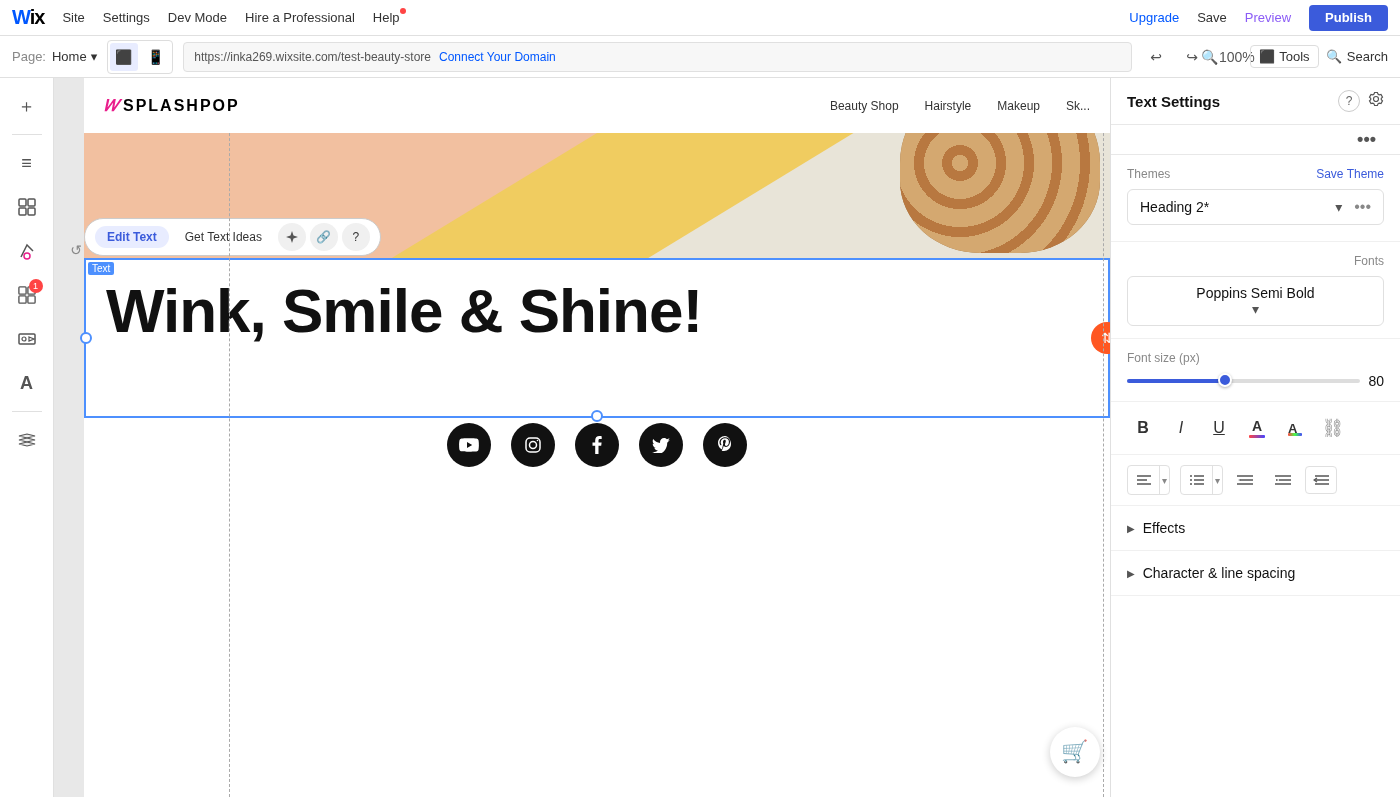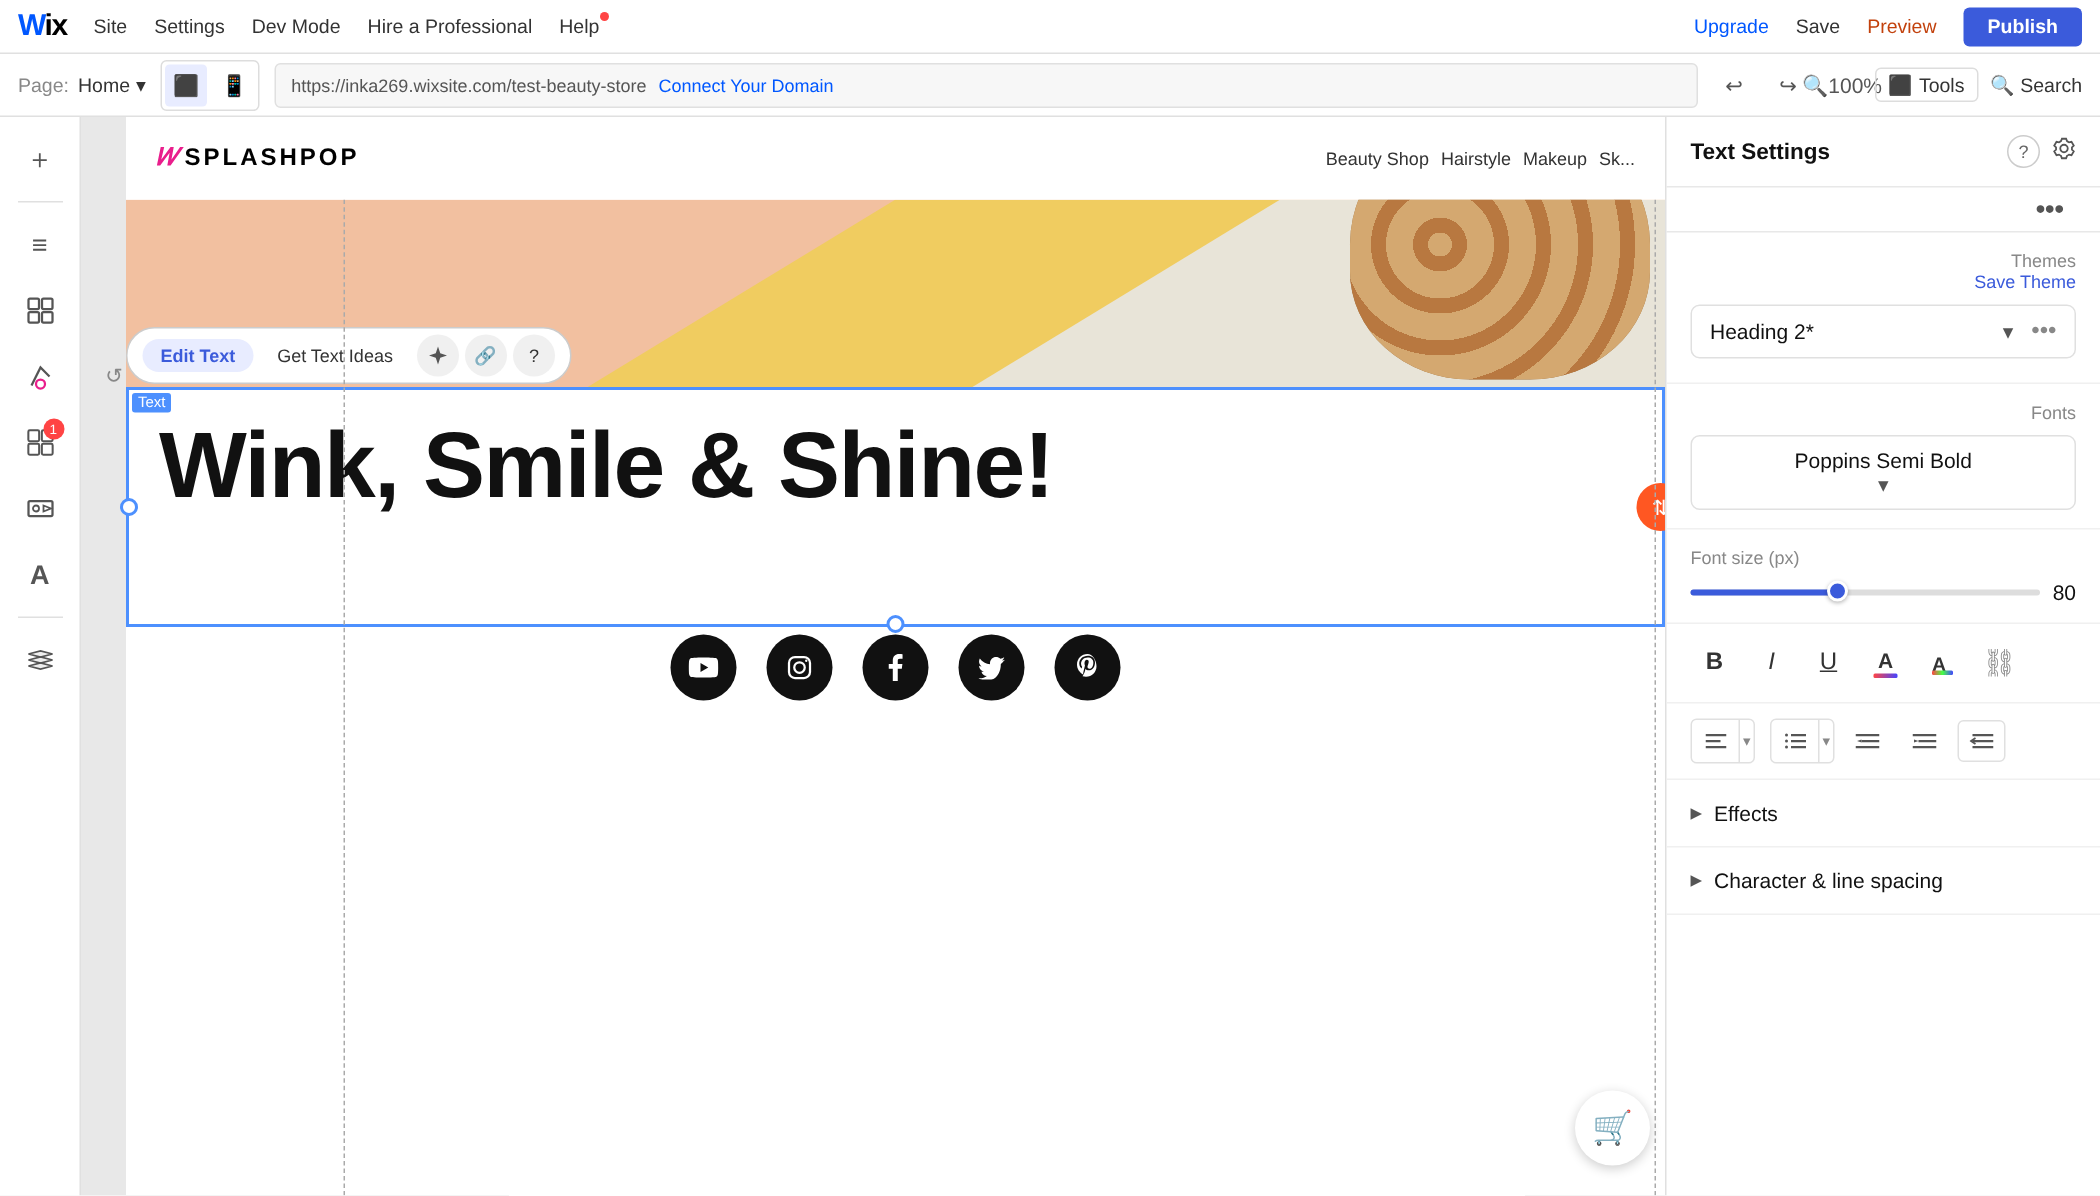--- a/index.html
+++ b/index.html
@@ -12,21 +12,21 @@
       border-bottom: 1px solid #e0e0e0; z-index: 100; gap: 18px;
     }
     .wix-logo { font-weight: 900; font-size: 20px; color: #000; letter-spacing: -1px; }
     .wix-logo span { color: #0057FF; }
     .nav-item { font-size: 13px; color: #333; cursor: pointer; white-space: nowrap; }
     .nav-item.help { position: relative; }
     .nav-item.help::after { content: ''; position: absolute; top: -2px; right: -6px; width: 6px; height: 6px; background: #f44; border-radius: 50%; }
     .nav-spacer { flex: 1; }
     .nav-upgrade { font-size: 13px; color: #0057FF; cursor: pointer; }
     .nav-save { font-size: 13px; color: #333; cursor: pointer; }
-    .nav-preview { font-size: 13px; color: #c2410c; cursor: pointer; }
+    .nav-preview { font-size: 13px; color: #8b5cf6; cursor: pointer; }
     .nav-publish {
       background: #3B5BDB; color: #fff; border: none; border-radius: 4px;
       padding: 4px 16px; font-size: 13px; font-weight: 600; cursor: pointer;
       height: 26px;
     }
 
     
     .second-bar {
       position: absolute; top: 36px; left: 0; right: 0; height: 42px;
       background: #fff; display: flex; align-items: center; padding: 0 12px;
@@ -160,21 +160,21 @@
     .panel-more-row {
       display: flex; justify-content: flex-end; padding: 4px 16px;
       border-bottom: 1px solid #e8e8e8;
     }
 
     
     .panel-section {
       padding: 12px 16px;
       border-bottom: 1px solid #f0f0f0;
     }
-    .panel-row { display: flex; align-items: flex-end; justify-content: space-between; margin-bottom: 8px; flex-direction: column; }
+    .panel-row { display: flex; align-items: flex-end; justify-content: space-between; margin-bottom: 8px; }
     .panel-label { font-size: 12px; color: #888; font-weight: 500; }
     .save-theme { font-size: 12px; color: #3B5BDB; cursor: pointer; margin-left: 40px; }
 
     
     .heading-selector {
       display: flex; align-items: center; justify-content: space-between;
       border: 1px solid #e0e0e0; border-radius: 6px; padding: 8px 12px;
       cursor: pointer; margin-bottom: 4px;
     }
     .heading-name { font-size: 14px; color: #111; font-weight: 500; }
@@ -366,21 +366,21 @@
 <div class="canvas-area">
 
   <div class="guide-line-v" style="left: 175px;"></div>
   <div class="guide-line-v2" style="right: 6px;"></div>
 
   <div class="site-content">
 
     <div style="position:absolute;top:0;left:0;right:0;height:55px;background:#fff;display:flex;align-items:center;padding:0 20px;z-index:10;">
       <span style="color:#e91e8c;font-style:italic;font-size:16px;font-weight:700;">𝑊</span>
       <span style="font-size:16px;font-weight:800;letter-spacing:2px;margin-left:4px;">SPLASHPOP</span>
-      <div style="margin-left:auto;display:flex;gap:8px;font-size:12px;color:#333;">
+      <div style="margin-left:auto;display:flex;gap:26px;font-size:12px;color:#333;">
         <span>Beauty Shop</span>
         <span>Hairstyle</span>
         <span>Makeup</span>
         <span>Sk...</span>
       </div>
     </div>
 
     <div style="position:absolute;top:55px;left:0;right:0;height:125px;overflow:hidden;">
 
       <div style="position:absolute;inset:0;background:#f2c0a0;"></div>

